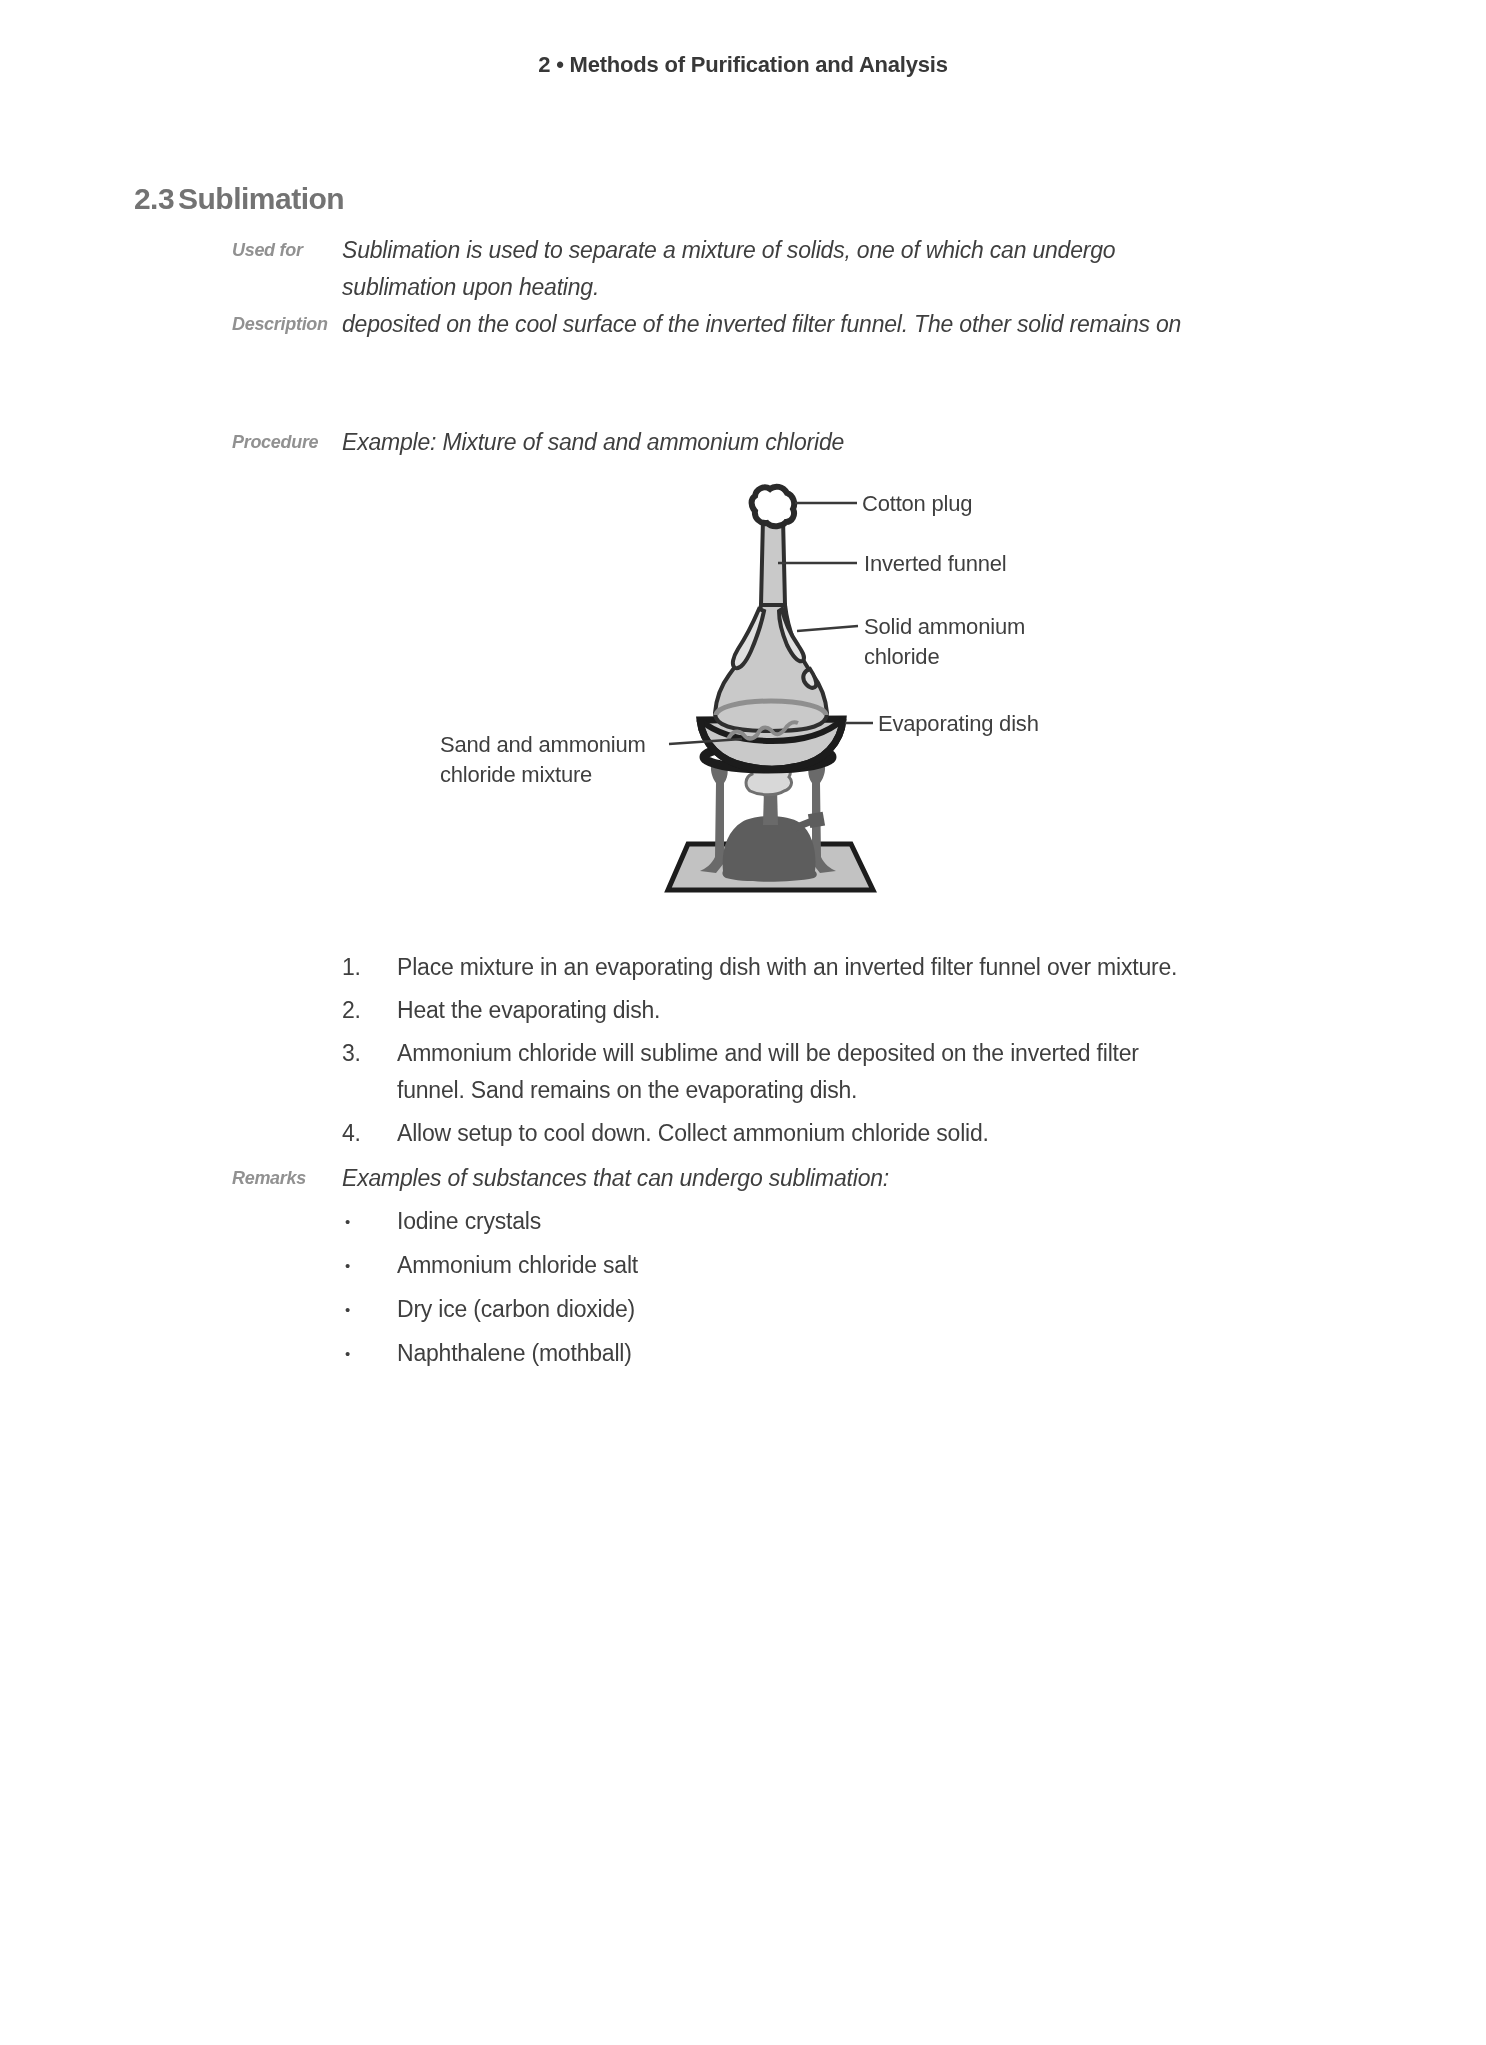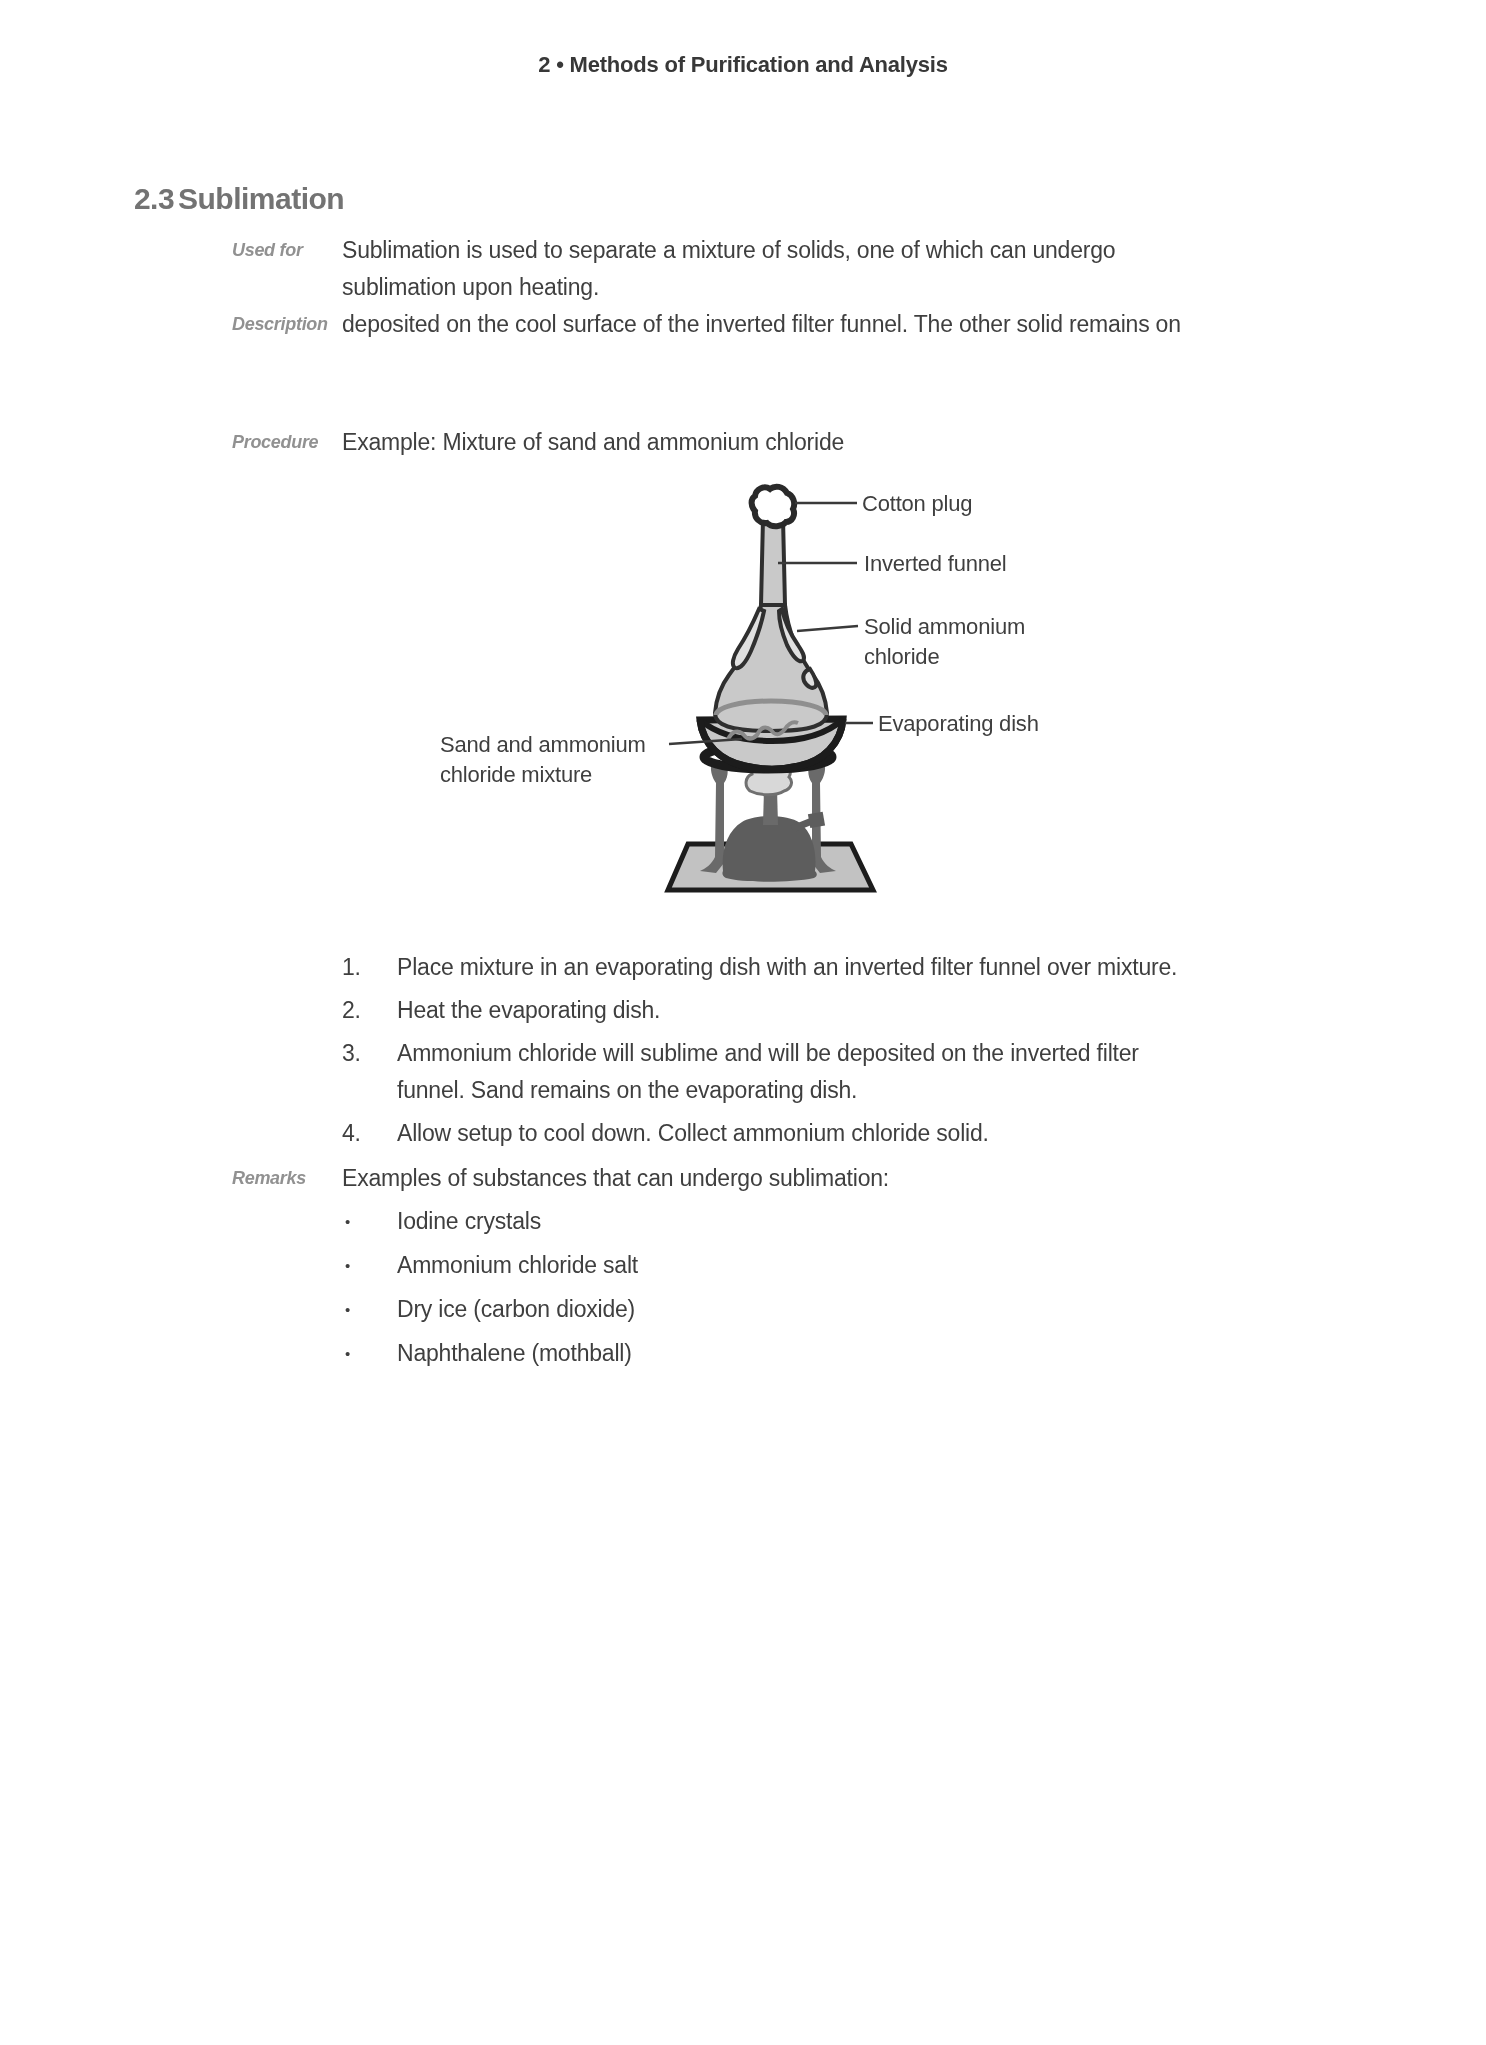--- a/index.html
+++ b/index.html
@@ -15,21 +15,21 @@
   .section-heading {
     position:absolute; top:182px; left:130px; display:flex;
     font-weight:bold; font-size:30px; letter-spacing:-0.5px; color:#737373;text-align:center;
   }
   .sec-num { width:48px; flex:none; }
   .row { position:absolute; left:0; width:100%; }
   .rlabel {
     position:absolute; left:232px; top:0; font-style:italic; font-weight:bold;
     color:#919191; font-size:18px; line-height:37px; letter-spacing:-0.3px;
   }
-  .rbody { margin-left:342px; width:1020px; font-size:23px; line-height:37px; letter-spacing:-0.2px; }
+  .rbody { margin-left:342px; width:1020px; font-size:23px; line-height:37px; letter-spacing:-0.2px;font-style:italic; }
   .row-used-for   { top:232px; }
   .row-description{ top:306px; }
   .row-procedure  { top:424px; }
   .row-remarks    { top:1160px; }
   .diagram-wrap { position:absolute; left:420px; top:473px; width:700px; height:462px; }
   .steps { position:absolute; left:342px; top:949px; width:1030px; }
   .step { display:flex; margin-bottom:6px; font-size:23px; line-height:37px; letter-spacing:-0.2px; }
   .step-num { width:55px; flex:none; }
   .bullets { position:absolute; left:342px; top:1203px; width:900px; }
   .bullet-item { display:flex; margin-bottom:7px; font-size:23px; line-height:37px; letter-spacing:-0.2px; }

